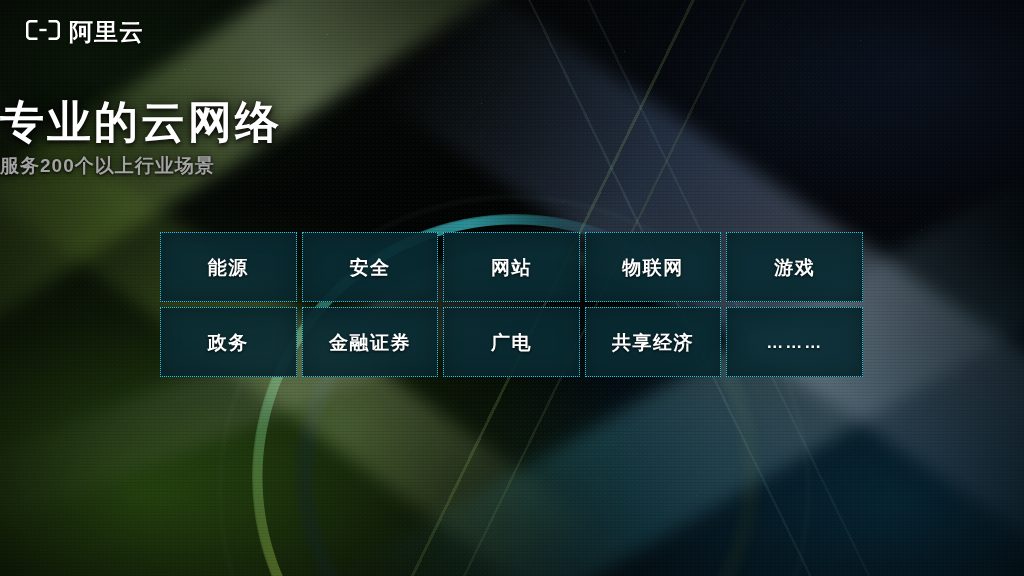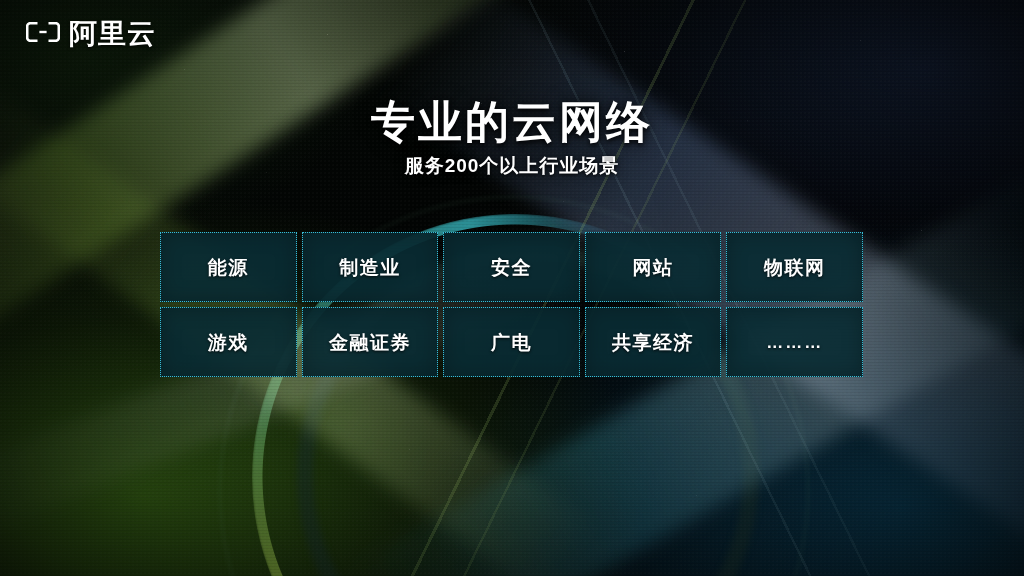--- a/index.html
+++ b/index.html
@@ -178,48 +178,48 @@
     left: 26px;
     top: 20px;
     display: flex;
     align-items: center;
     gap: 9px;
     z-index: 6;
   }
   .logo-mark { display: block; }
   .logo-text {
     color: #ffffff;
-    font-size: 28px;
+    font-size: 24px;
     font-weight: 700;
     letter-spacing: 1px;
     line-height: 1;
     text-shadow: 0 1px 3px rgba(0,0,0,0.8);
   }
 
   
   .heading {
     position: absolute;
     left: 0;
     right: 0;
     top: 98px;
-    text-align: center;
+    text-align: left;
     z-index: 5;
   }
   .title {
     margin: 0;
     color: #ffffff;
     font-size: 44px;
     font-weight: 700;
     letter-spacing: 3px;
     line-height: 1.08;
     text-shadow: 0 0 18px rgba(0,0,0,0.85), 0 2px 5px rgba(0,0,0,0.9);
   }
   .subtitle {
     margin: 9px 0 0 0;
-    color: #ffffff;
+    color: #a3a3a3;
     font-size: 19px;
     font-weight: 700;
     letter-spacing: 1px;
     line-height: 1.2;
     text-shadow: 0 0 12px rgba(0,0,0,0.75), 0 1px 3px rgba(0,0,0,0.9);
   }
 
   
   .grid {
     position: absolute;
@@ -290,35 +290,35 @@
   <div class="heading">
     <h1 class="title">专业的云网络</h1>
     <p class="subtitle">服务200个以上行业场景</p>
   </div>
 
   <div class="grid" id="grid">
       <div class="cell">
         <span class="cell-label">能源</span>
       </div>
       <div class="cell">
-        <span class="cell-label">制造业</span>
-      </div>
-      <div class="cell">
         <span class="cell-label">安全</span>
       </div>
       <div class="cell">
         <span class="cell-label">网站</span>
       </div>
       <div class="cell">
         <span class="cell-label">物联网</span>
       </div>
       <div class="cell">
         <span class="cell-label">游戏</span>
       </div>
       <div class="cell">
+        <span class="cell-label">政务</span>
+      </div>
+      <div class="cell">
         <span class="cell-label">金融证券</span>
       </div>
       <div class="cell">
         <span class="cell-label">广电</span>
       </div>
       <div class="cell">
         <span class="cell-label">共享经济</span>
       </div>
       <div class="cell">
         <span class="cell-label is-ellipsis">………</span>

